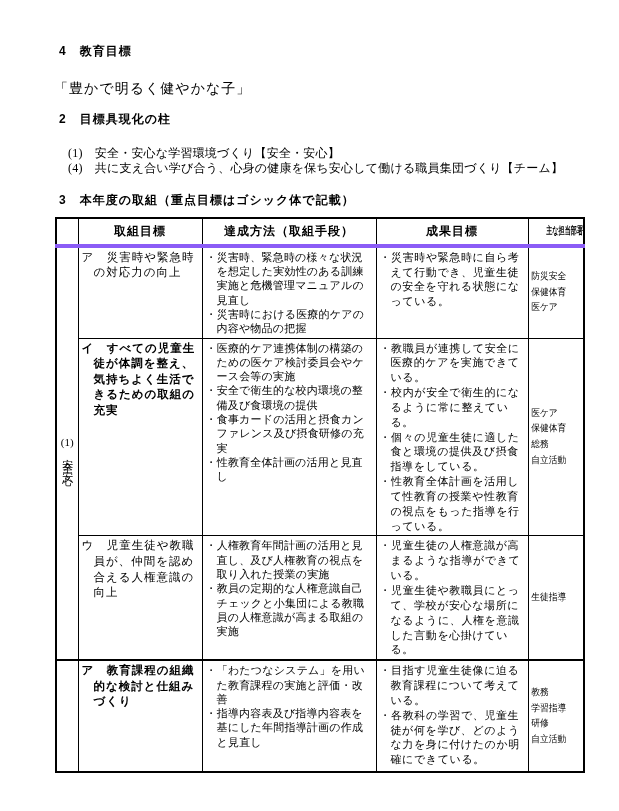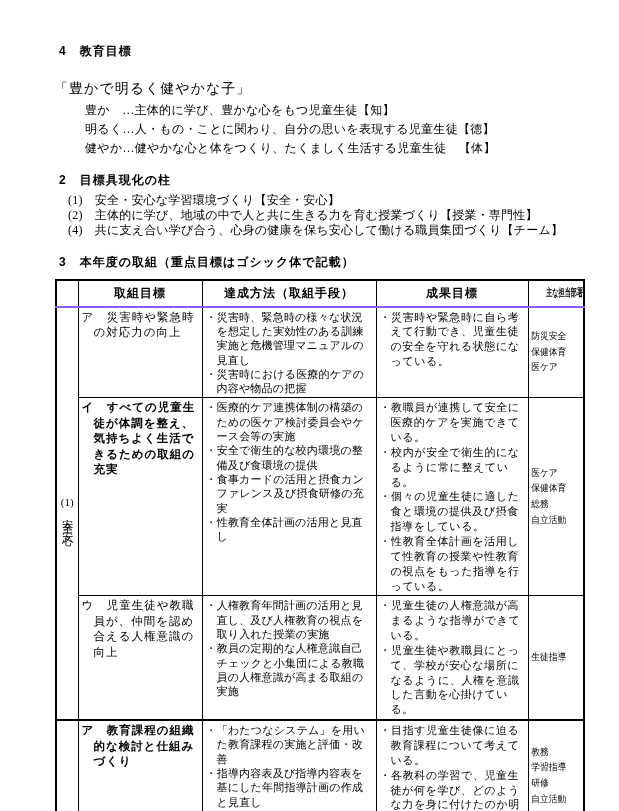--- a/index.html
+++ b/index.html
@@ -15,32 +15,32 @@
   }
   .h{
     font-family:"Liberation Sans","DejaVu Sans",sans-serif;
     font-weight:bold;font-size:12px;letter-spacing:1px;
     margin-left:17px;margin-top:7px;
   }
   .h2{margin-top:13px;}
   .h3{margin-top:15px;}
   .motto{font-size:14px;margin-left:12px;margin-top:20px;letter-spacing:1px;}
   .goal-lines{margin-left:43px;margin-top:3px;font-size:12px;line-height:1.6;letter-spacing:0.3px;}
-  .pillars{margin-left:26px;margin-top:4px;font-size:12px;line-height:1.28;letter-spacing:0.2px;}
+  .pillars{margin-left:26px;margin-top:18px;font-size:12px;line-height:1.28;letter-spacing:0.2px;}
 
   .tbl-wrap{margin-left:13px;margin-top:8px;}
   table{
     border-collapse:collapse;table-layout:fixed;width:530px;
     border:2px solid #000;font-size:11px;
   }
   col.c-sec{width:22px;} col.c-goal{width:124px;} col.c-method{width:174px;}
   col.c-outcome{width:152px;} col.c-dept{width:56px;}
   th,td{border:1px solid #000;vertical-align:top;padding:2px 3px;}
   thead th{
-    border-bottom:2px solid #8b5cf6;
+    border-bottom:4px solid #8b5cf6;
     font-family:"Liberation Sans","DejaVu Sans",sans-serif;
     font-weight:bold;font-size:12px;text-align:center;
     padding:4px 0;letter-spacing:1px;
   }
   thead th.dept-h{padding:4px 4px;}
   .dept-h-inner{display:inline-block;transform:scaleX(0.58);transform-origin:center;
     white-space:nowrap;font-size:10.5px;letter-spacing:0;}
   tr.sec-top td{border-top:2px solid #000;}
 
   tr.r-a1{height:62px;} tr.r-b1{height:166px;} tr.r-c1{height:92px;}
@@ -59,30 +59,24 @@
   .dept-line{font-size:9.5px;line-height:1.65;white-space:nowrap;transform:scaleX(0.92);transform-origin:center;}
 </style>
 </head>
 <body>
 
 <div class="doc">
 
 
   <div class="h">4　教育目標</div>
   <div class="motto">「豊かで明るく健やかな子」</div>
-  <div class="goal-lines">
-      <div class="goal-line">豊か　…主体的に学び、豊かな心をもつ児童生徒【知】</div>
-      <div class="goal-line">明るく…人・もの・ことに関わり、自分の思いを表現する児童生徒【徳】</div>
-      <div class="goal-line">健やか…健やかな心と体をつくり、たくましく生活する児童生徒　【体】</div>
-    </div>
 
   <div class="h h2">2　目標具現化の柱</div>
   <div class="pillars">
       <div class="pillar-line">(1)　安全・安心な学習環境づくり【安全・安心】</div>
-      <div class="pillar-line">(2)　主体的に学び、地域の中で人と共に生きる力を育む授業づくり【授業・専門性】</div>
       <div class="pillar-line">(4)　共に支え合い学び合う、心身の健康を保ち安心して働ける職員集団づくり【チーム】</div>
     </div>
 
   <div class="h h3">3　本年度の取組（重点目標はゴシック体で記載）</div>
 
   <div class="tbl-wrap">
     <table>
       <colgroup>
         <col class="c-sec">
           <col class="c-goal">

